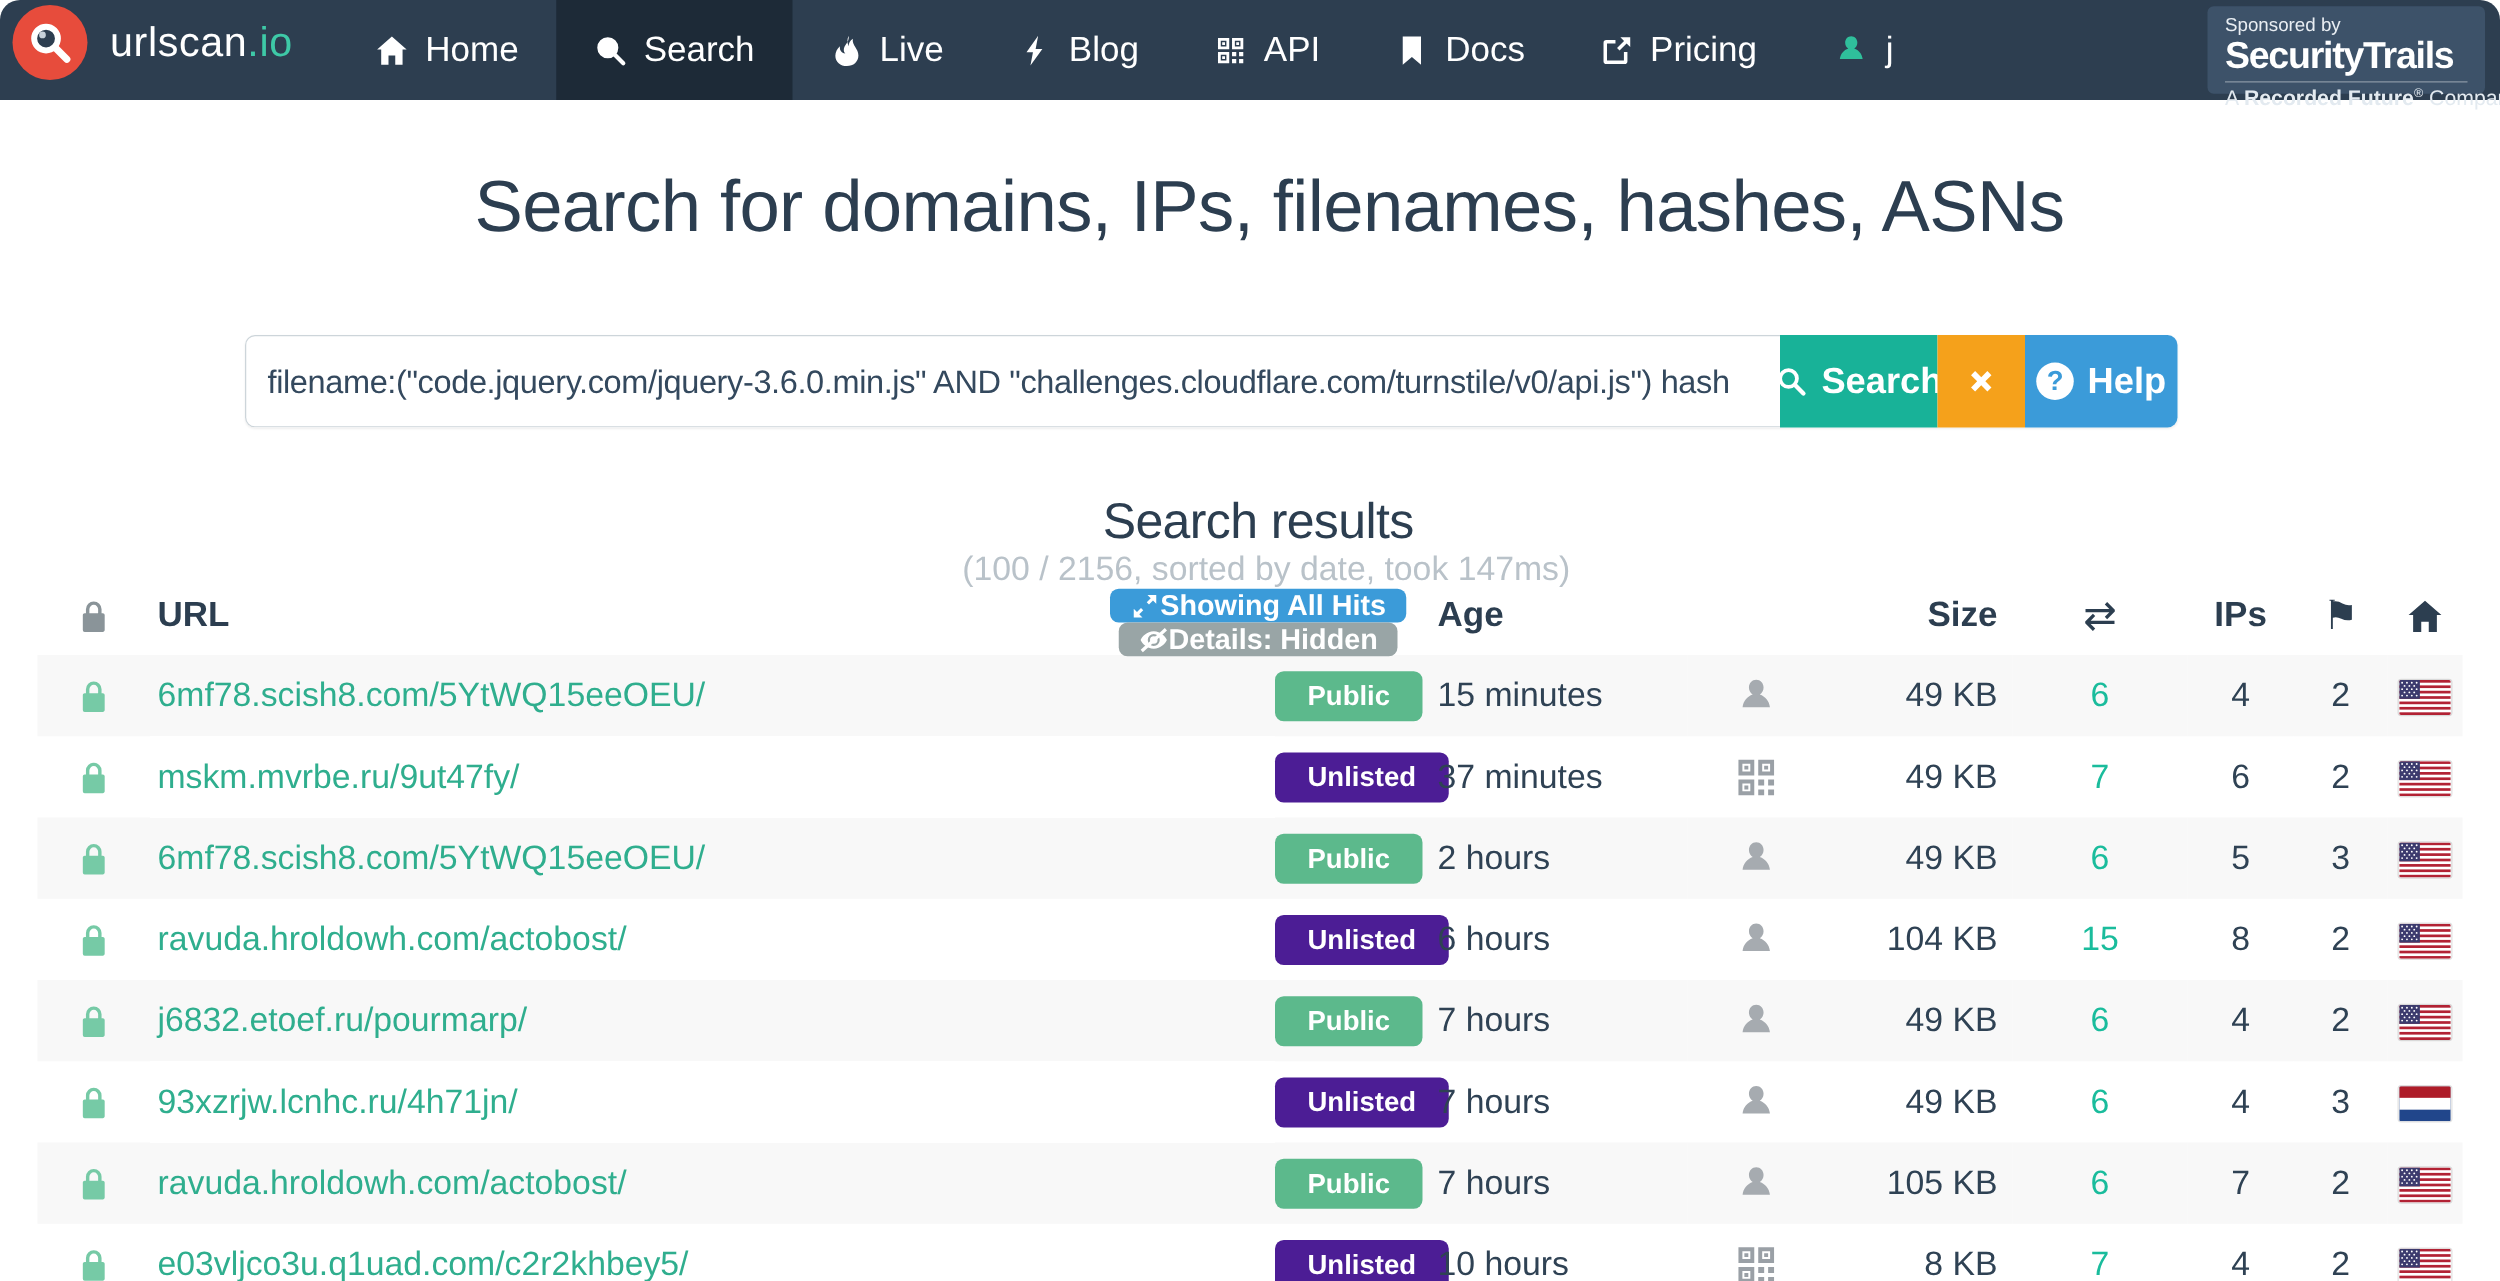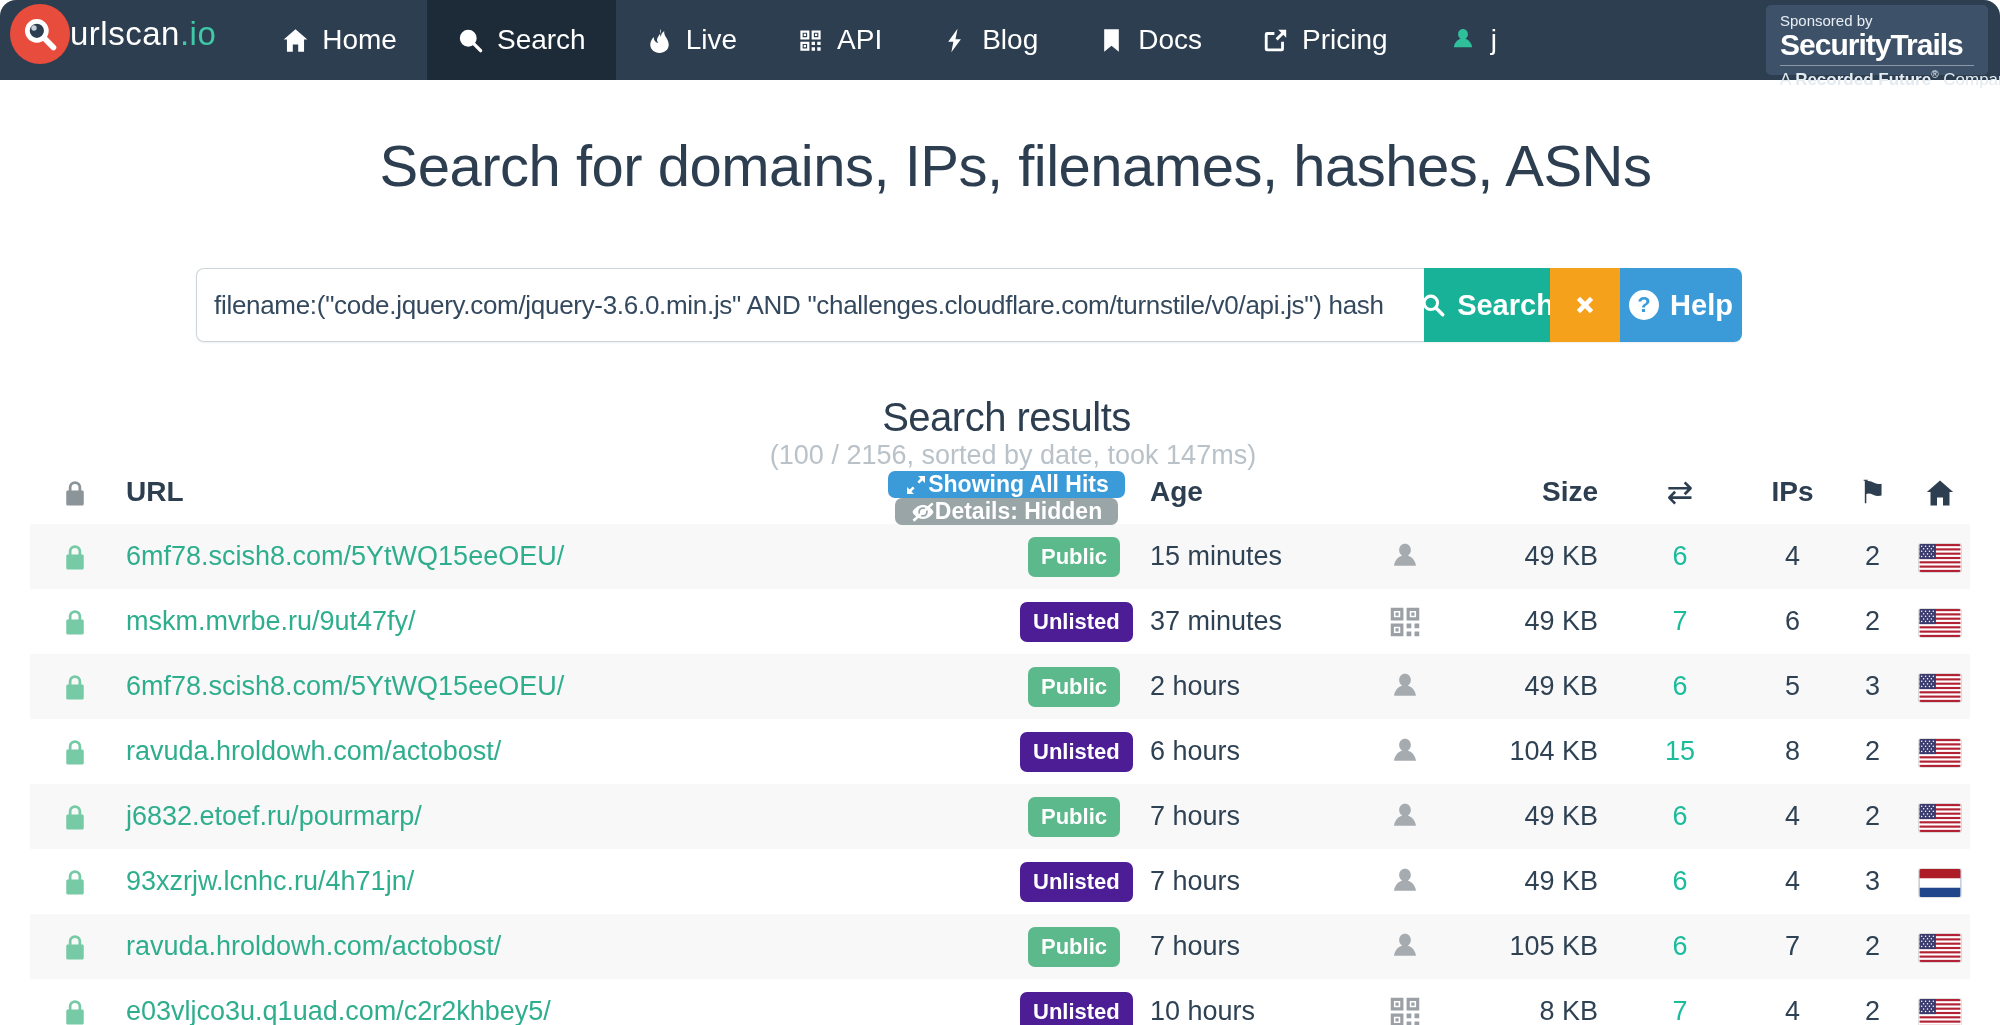--- a/index.html
+++ b/index.html
@@ -2,21 +2,21 @@
 <html><head>
 <meta charset="utf-8">
 <style>
   * { margin:0; padding:0; box-sizing:border-box; }
   html,body { background:#fff; }
   body { font-family:"Liberation Sans","DejaVu Sans",sans-serif; width:2000px; height:1025px; overflow:hidden; }
   .page { width:2000px; height:1025px; background:#fff; border-radius:16px; overflow:hidden; position:relative; }
 
   
   .navbar { height:80px; background:#2d3e50; display:flex; align-items:stretch; color:#fff; position:relative; }
-  .brand { display:flex; align-items:center; padding:0 36px 12px 10px; cursor:pointer; }
+  .brand { display:flex; align-items:center; gap:18px; padding:0 36px 12px 10px; cursor:pointer; }
   .logo { width:60px; height:60px; border-radius:50%; background:#e74c3c; display:flex; align-items:center; justify-content:center; flex:0 0 auto; }
   .logo svg { width:38px; height:38px; }
   .brand-text { font-size:33px; letter-spacing:.5px; }
   .brand-text .tld { color:#3ec9a7; }
   .nav-items { display:flex; align-items:stretch; }
   .nav-item { display:flex; align-items:center; gap:13px; padding:0 30px; font-size:28px; cursor:pointer; white-space:nowrap; }
   .nav-item svg { width:27px; height:27px; fill:#fff; flex:0 0 auto; }
   .nav-item.active { background:#1d2a37; }
   .nav-item.user svg { fill:#2fbf9b; width:30px; height:30px; }
   .sponsor { position:absolute; right:12px; top:5px; bottom:5px; width:222px; background:#3d5269; border-radius:5px; padding:7px 14px 6px; cursor:pointer; }
@@ -54,21 +54,21 @@
   tbody td { height:65px; font-size:27px; color:#2f4254; vertical-align:middle; }
   tbody tr:nth-child(odd) { background:#f8f8f8; }
   tbody tr { cursor:pointer; }
   .col-lock { text-align:center; }
   th.col-lock svg { fill:#8a9499; }
   td.col-lock svg { fill:#76caa6; }
   .col-lock svg { width:30px; height:30px; vertical-align:middle; }
   .col-url { text-align:left; padding-left:6px; overflow:hidden; white-space:nowrap; }
   .col-url a { color:#2fae8e; text-decoration:none; }
   .col-badge { text-align:right; }
-  .vis-badge { display:inline-block; font-size:22px; font-weight:bold; color:#fff; padding:7px 13px; border-radius:7px; }
+  .vis-badge { display:inline-block; font-size:22px; font-weight:bold; color:#fff; padding:7px 26px; border-radius:7px; }
   .badge-public { background:#5cb98c; }
   .badge-unlisted { background:#4c1d95; }
   .col-age { text-align:left; padding-left:30px; white-space:nowrap; }
   .col-submitter { text-align:center; }
   .col-submitter svg { vertical-align:middle; }
   .icon-person { width:36px; height:36px; fill:#a6abb0; }
   .icon-qr-sub { width:38px; height:38px; fill:#9aa0a6; }
   .col-size { text-align:right; padding-right:12px; white-space:nowrap; }
   .col-req { text-align:center; }
   .col-req a { color:#1abc9c; text-decoration:none; }
@@ -110,29 +110,29 @@
         <span>Search</span>
       </div>
       <div class="nav-item">
         <svg viewBox="0 0 24 24">
             <path d="M13.3 1.5c.6 4.8-3.5 6.7-3.5 10 0 1 .4 1.9 1.1 2.6-2.8-.6-4.3-2.6-3.8-5.3-2 1.7-3.3 4.3-3.3 6.8C3.8 20 7.4 23 12 23s8.2-3 8.2-7.5c0-5.2-4.6-7.1-4-12-1.9 1.2-3 3.2-2.9 5.4-1.1-2.2-1.3-4.8 0-7.4z"></path>
           </svg>
         <span>Live</span>
       </div>
       <div class="nav-item">
         <svg viewBox="0 0 24 24">
+            <path d="M13.8 1.5 5.5 13.2h4.6L8.3 22.5l8.5-11.7h-4.8z"></path>
+          </svg>
+        <span>Blog</span>
+      </div>
+      <div class="nav-item">
+        <svg viewBox="0 0 24 24">
             <path d="M3 3h8v8H3V3zm2 2v4h4V5H5zm1 1h2v2H6V6zM13 3h8v8h-8V3zm2 2v4h4V5h-4zm1 1h2v2h-2V6zM3 13h8v8H3v-8zm2 2v4h4v-4H5zm1 1h2v2H6v-2zM13 13h3v3h-3v-3zM18 13h3v3h-3v-3zM13 18h3v3h-3v-3zM18 18h3v3h-3v-3z"></path>
           </svg>
         <span>API</span>
-      </div>
-      <div class="nav-item">
-        <svg viewBox="0 0 24 24">
-            <path d="M13.8 1.5 5.5 13.2h4.6L8.3 22.5l8.5-11.7h-4.8z"></path>
-          </svg>
-        <span>Blog</span>
       </div>
       <div class="nav-item">
         <svg viewBox="0 0 24 24">
             <path d="M5.5 2h13v20L12 16.6 5.5 22z"></path>
           </svg>
         <span>Docs</span>
       </div>
       <div class="nav-item">
         <svg viewBox="0 0 24 24">
             <path d="M14.5 2.5h7v7l-2.6-2.6-5 5-1.8-1.8 5-5zM19.5 13v6.5a2 2 0 0 1-2 2h-13a2 2 0 0 1-2-2v-13a2 2 0 0 1 2-2H11v2.5H5v12h12V13z"></path>

